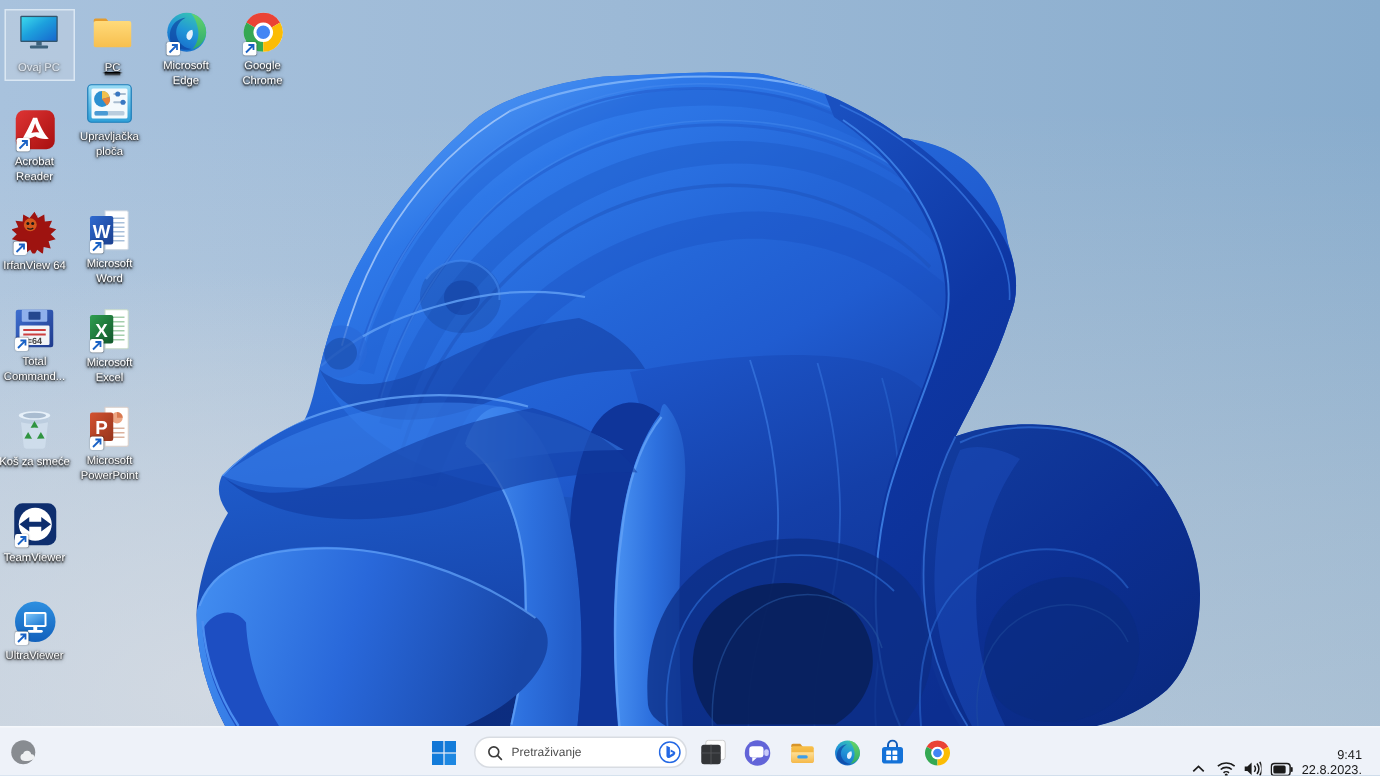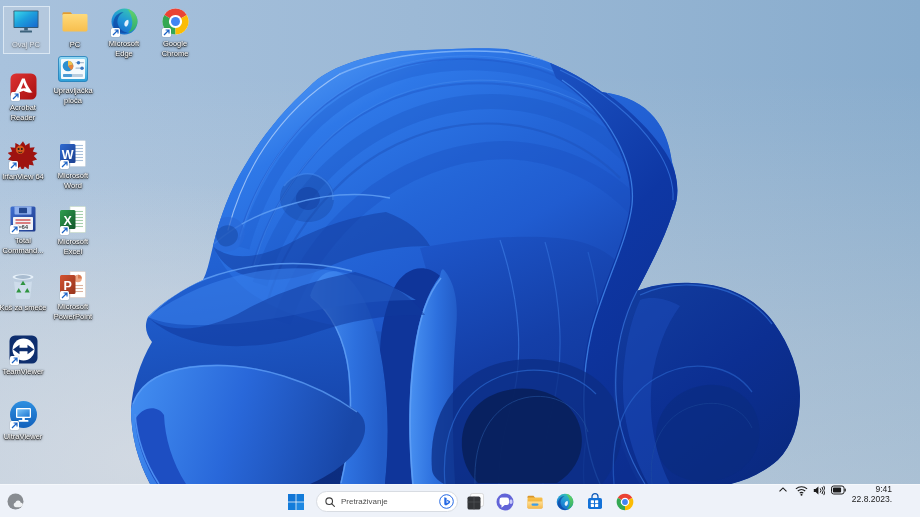--- a/index.html
+++ b/index.html
@@ -24,21 +24,21 @@
   border-radius:1.5px; box-shadow:0 0 1px rgba(0,0,0,0.45); }
 .sc svg { position:absolute; left:1px; top:1px; }
 
 #taskbar { position:absolute; left:0; top:484px; width:920px; height:33px;
   background:#eef2f9; border-top:1px solid #f5f8fc; }
 #tb-icons { position:absolute; left:281px; top:0; height:33px; display:flex; align-items:center; }
 .tbi { width:30px; height:33px; display:flex; align-items:center; justify-content:center; }
 #searchbox { width:142px; height:21px; background:#fff; border:1px solid #d8dce2;
   border-radius:11px; display:flex; align-items:center; margin:0 2px 0 5px; }
 #searchbox .stxt { font-size:8px; color:#4e4e4e; margin-left:6px; flex:1; text-align:left;}
-#tray { position:absolute; right:16px; top:0; height:33px; display:flex; align-items:flex-start; }
+#tray { position:absolute; right:0; top:0; height:33px; display:flex; align-items:flex-end; }
 #clock { text-align:right; font-size:8.5px; line-height:9.5px; color:#1a1a1a; margin-right:12px; margin-left:6px;}
 #weather { position:absolute; left:7px; top:8px; }
 </style>
 </head>
 <body>
 <div id="bg1"></div>
 <div id="bg2"></div>
 
 <svg id="bloom" width="920" height="484" viewBox="0 0 920 484">
 <defs>
@@ -198,21 +198,21 @@
         </defs>
     <rect x="2.5" y="3.5" width="25" height="17.5" rx="0.8" fill="#33566f"></rect>
     <rect x="3.4" y="4.4" width="23.2" height="15.7" fill="url(#pcscr)"></rect>
     <rect x="13.2" y="21" width="3.6" height="2.4" fill="#3d627c"></rect>
     <rect x="9" y="23.4" width="12" height="2" rx="0.5" fill="#3d627c"></rect>
   </svg>
     </div>
   <div class="lbl">Ovaj PC</div>
 </div>
 
-<div class="di" style="left:37px; top:7px;">
+<div class="di" style="left:37px; top:7px;text-decoration:underline;">
   <div class="ic">
       <svg width="30" height="30" viewBox="0 0 30 30">
     <defs>
           <linearGradient id="fold" x1="0" y1="0" x2="0" y2="1">
       <stop offset="0" stop-color="#ffda7a"></stop>
             <stop offset="1" stop-color="#f7bf4e"></stop>
           </linearGradient>
         </defs>
     <path d="M2.5,6.5 a1.2,1.2 0 0 1 1.2,-1.2 h7 l2.2,2.6 h-10.4 z" fill="#e39c2f"></path>
     <rect x="2.5" y="7" width="25" height="17.5" rx="1.4" fill="url(#fold)"></rect>

